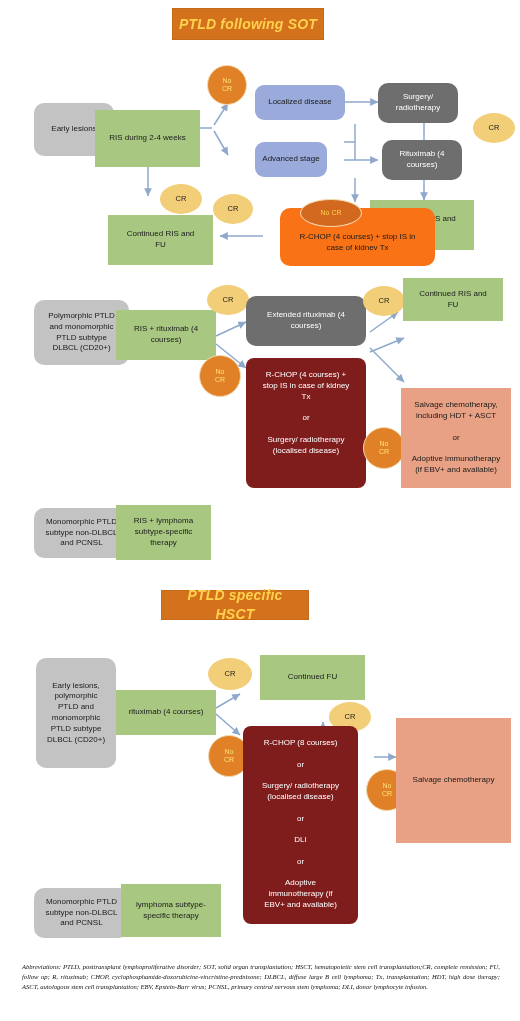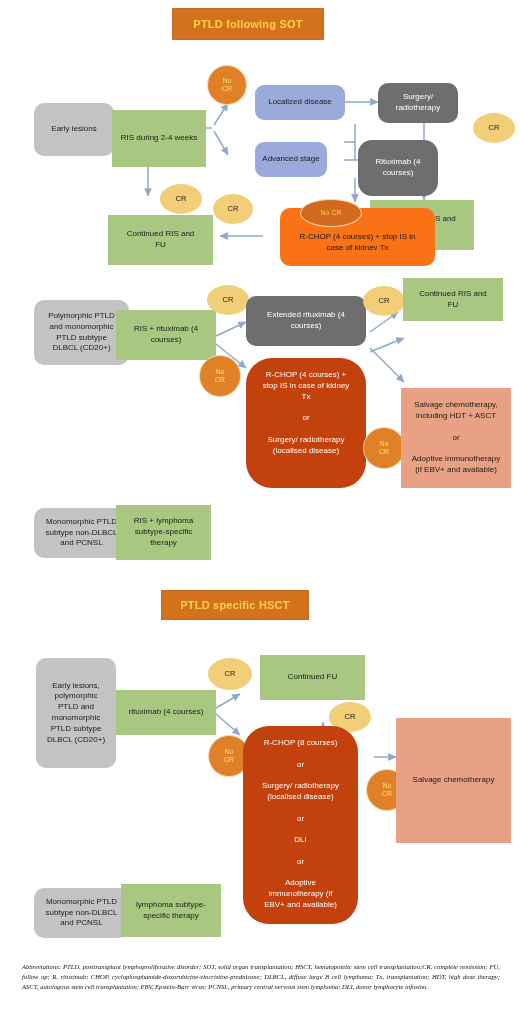--- a/index.html
+++ b/index.html
@@ -25,22 +25,23 @@
     font-size:8px;
     padding:2px 4px;
     white-space:pre-line;
   }
   
   .title-box{
     background:#d4711c;
     border:1px solid #c46a1b;
     color:#ffd24d;
     font-weight:bold;
-    font-size:11px;
+    font-size:14px;
     letter-spacing:.2px;
+    font-style:italic;
   }
   .grey-round{
     background:#c3c3c3;
     border-radius:10px;
     color:#1a1a1a;
     margin-left:23px;
   }
   .green-box{
     background:#a8c882;
     color:#1a1a1a;
@@ -55,22 +56,22 @@
     background:#9aabdb;
     border-radius:9px;
     color:#1a1a1a;
   }
   .dark-grey{
     background:#6e6e6e;
     border-radius:10px;
     color:#ffffff;
   }
   .dark-grey-tall{
-    background:#c2410c;
-    border-radius:26px;
+    background:#7f1d1d;
+    border-radius:8px;
     color:#ffffff;
     align-items:flex-start;
     padding-top:8px;
   }
   .salmon{
     background:#e8a184;
     color:#1a1a1a;
   }
   .ellipse-cr{
     background:#f3ce78;
@@ -134,33 +135,33 @@
       </g>
       <g stroke="#8ea9cc" stroke-width="1.5" fill="none">
         <path d="M212,128 L200,128"></path>
         <path d="M355,124 L355,160 M355,142 L344,142"></path>
       </g>
     </svg>
   </div>
 
   <div class="node grey-round" style="left:11px;top:103px;width:80px;height:53px;">Early lesions</div>
 
-  <div class="node green-box" style="left:112px;top:110px;width:94px;height:57px;">RIS during 2-4 weeks</div>
+  <div class="node green-box" style="left:95px;top:110px;width:105px;height:57px;">RIS during 2-4 weeks</div>
 
   <div class="node circle-nocr" style="left:207px;top:65px;width:40px;height:40px;">No
 CR</div>
 
   <div class="node blue-box" style="left:255px;top:85px;width:90px;height:35px;">Localized disease</div>
 
   <div class="node blue-box" style="left:255px;top:142px;width:72px;height:35px;">Advanced stage</div>
 
   <div class="node dark-grey" style="left:378px;top:83px;width:80px;height:40px;">Surgery/
 radiotherapy</div>
 
-  <div class="node dark-grey" style="left:358px;top:140px;width:80px;height:56px;border-radius:14px;">Rituximab (4
+  <div class="node dark-grey" style="left:382px;top:140px;width:80px;height:40px;">Rituximab (4
 courses)</div>
 
   <div class="node ellipse-cr" style="left:473px;top:113px;width:42px;height:30px;">CR</div>
 
   <div class="node green-box" style="left:370px;top:200px;width:104px;height:50px;">Continued RIS and
 FU</div>
 
   <div class="node ellipse-cr" style="left:160px;top:184px;width:42px;height:30px;">CR</div>
 
   <div class="node ellipse-cr" style="left:213px;top:194px;width:40px;height:30px;">CR</div>

